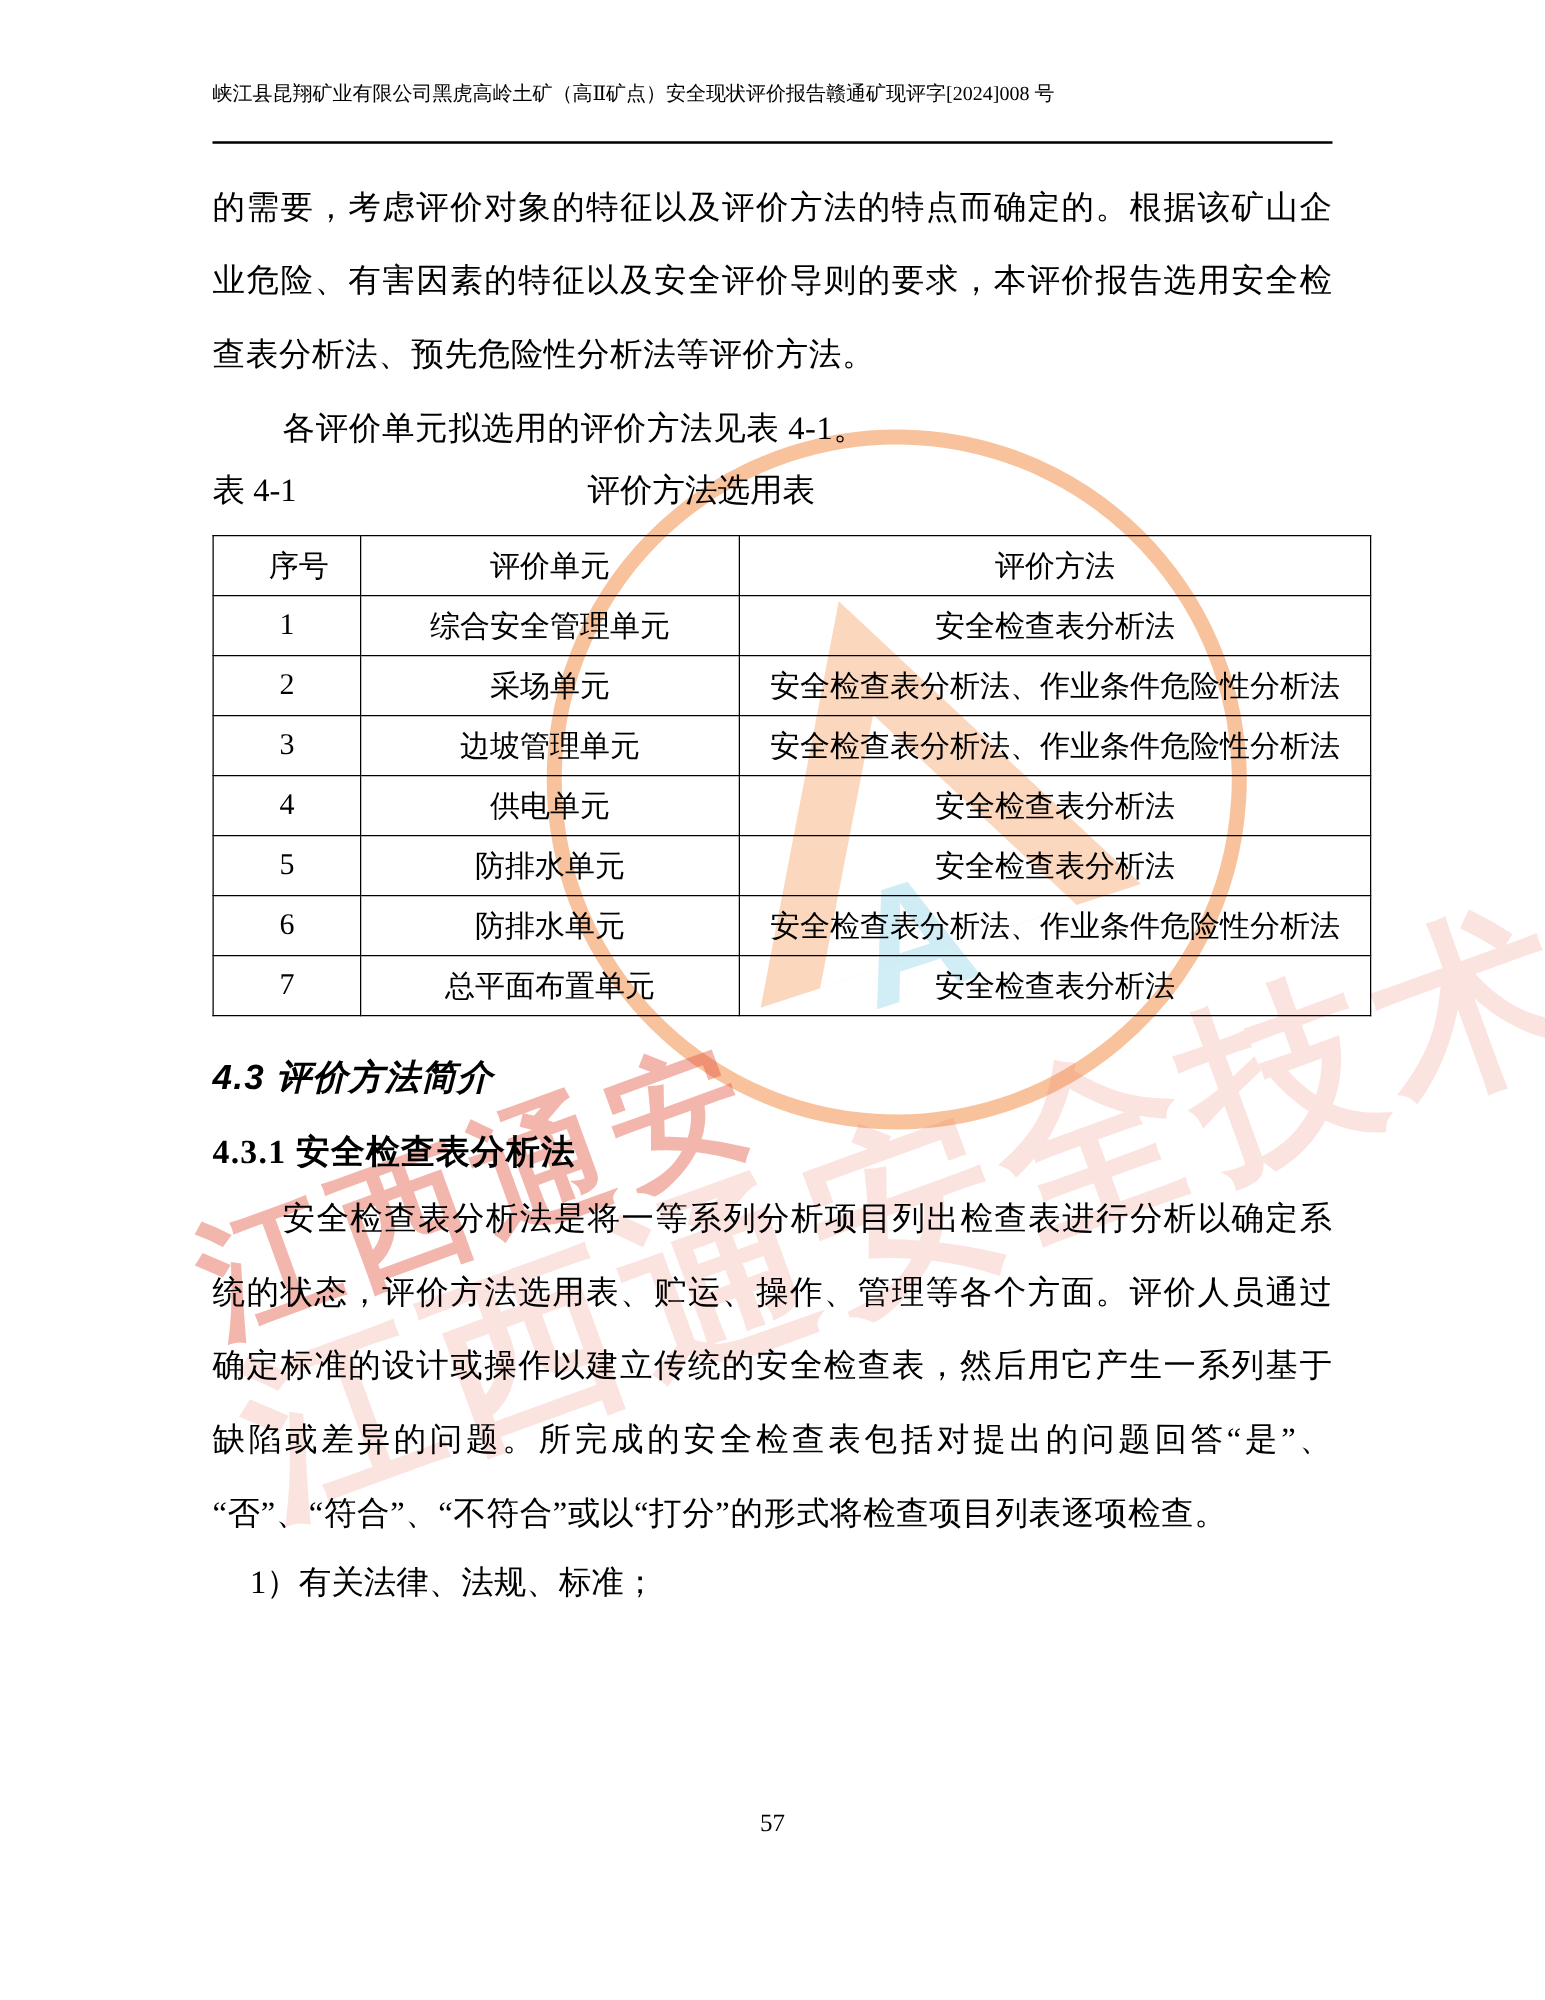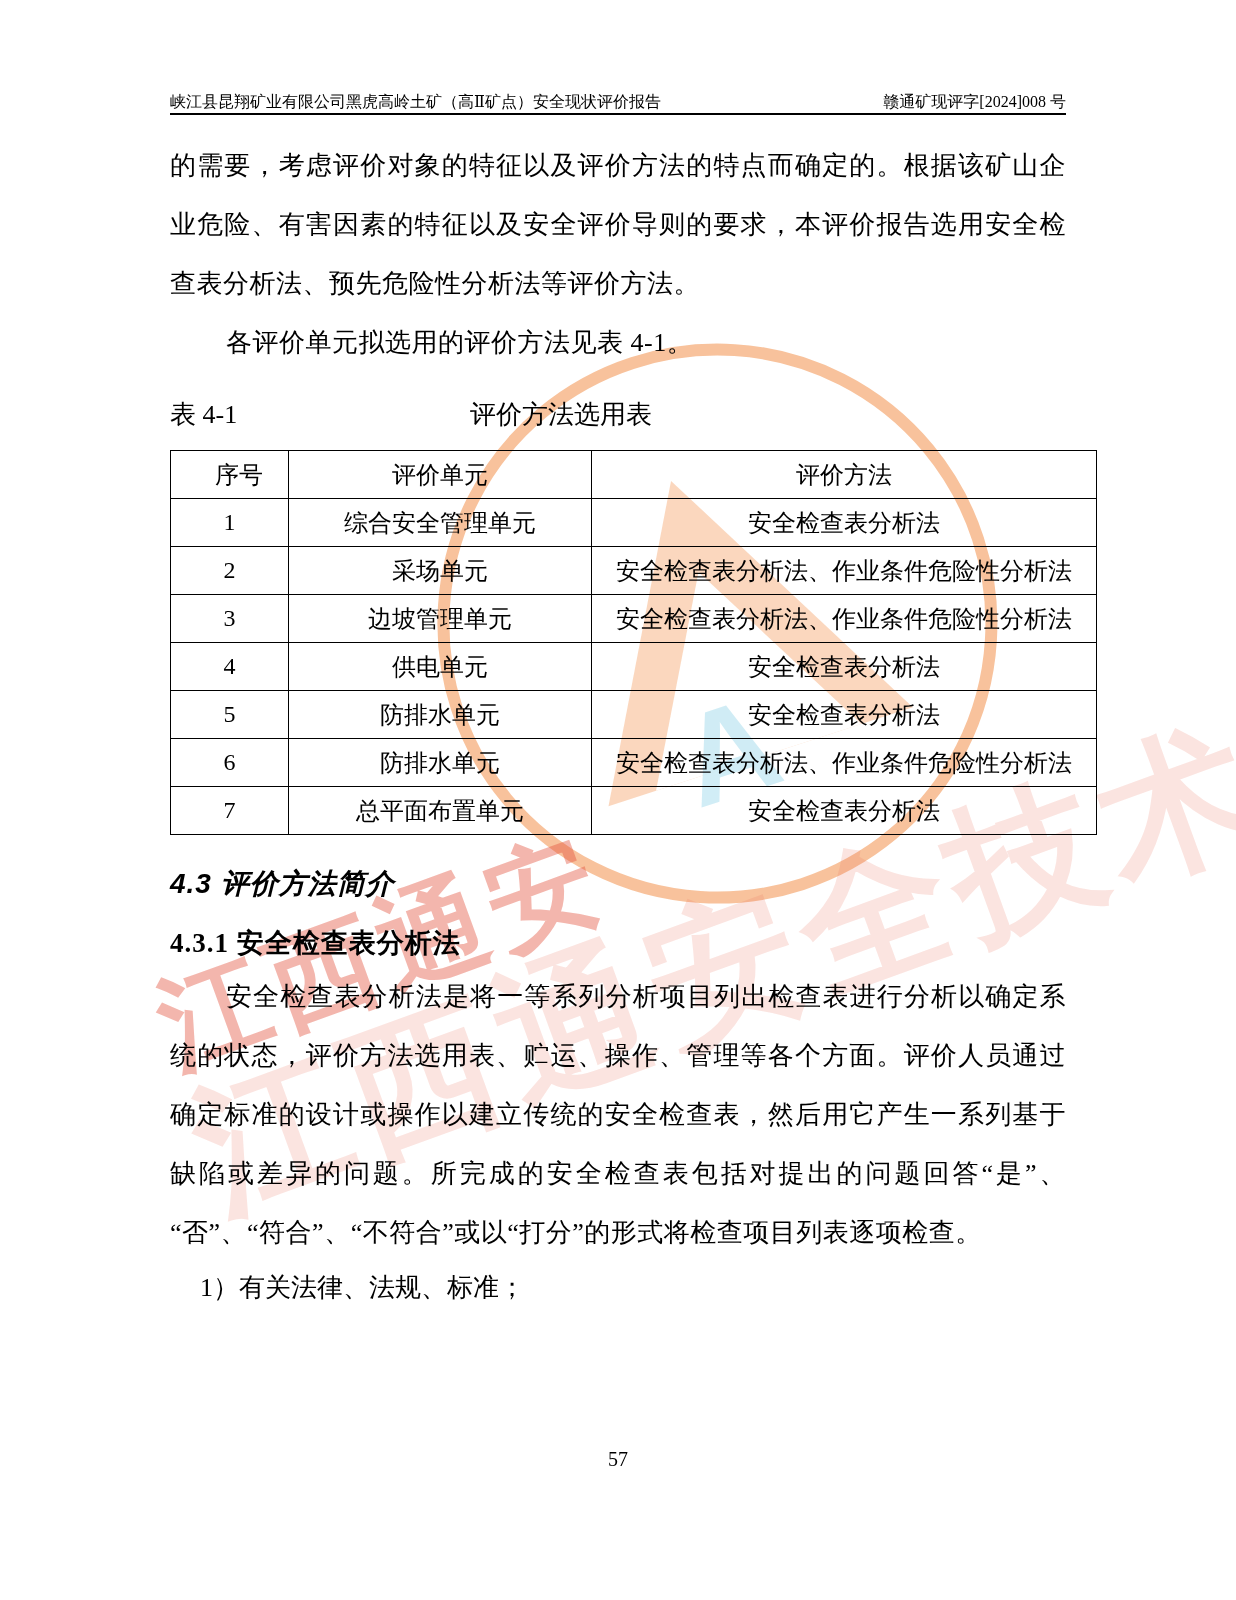--- a/index.html
+++ b/index.html
@@ -95,24 +95,23 @@
     color: rgba(236, 120, 100, .20);
     transform: rotate(-20deg);
     letter-spacing: 10px;
     white-space: nowrap;
   }
 
   
   .header {
     position: absolute;
     left: 170px;
-    top: 92px;
+    top: 66px;
     width: 896px;
     display: flex;
-    justify-content: space-between;
     align-items: flex-end;
     font-size: 16px;
     line-height: 1.2;
     z-index: 10;
   }
   .header-left { white-space: nowrap; }
   .header-right { white-space: nowrap; }
   .header-rule {
     position: absolute;
     left: 170px;
@@ -135,21 +134,20 @@
     margin: 0 0 0 0;
     font-size: 26px;
     line-height: 59px;
     text-align: justify;
     text-justify: inter-ideograph;
     letter-spacing: 0.5px;
   }
   p.indent { text-indent: 56px; }
 
   .table-caption {
-    margin-top: 22px;
     font-size: 26px;
     line-height: 42px;
     display: flex;
   }
   .table-caption .cap-no { width: 300px; }
   .table-caption .cap-title { }
 
   
   table.eval-table {
     margin-top: 14px;

